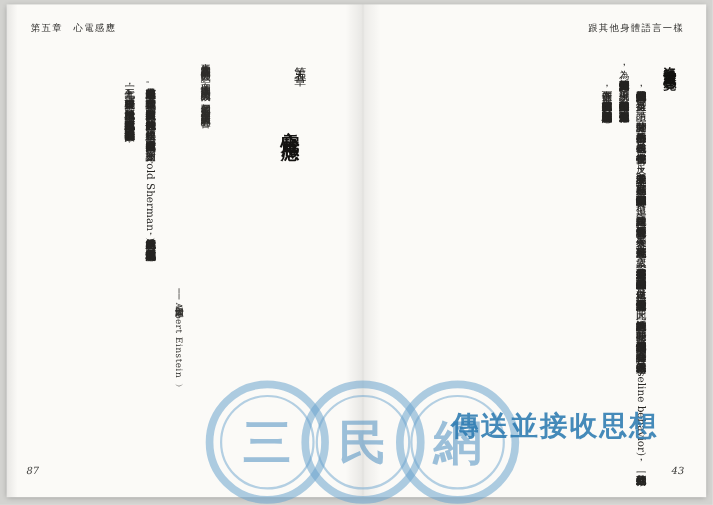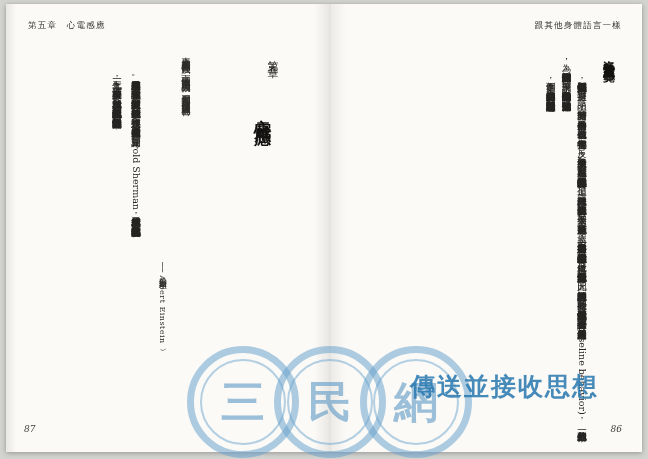--- a/index.html
+++ b/index.html
@@ -121,21 +121,21 @@
 
     <div class="running-head right">跟其他身體語言一樣</div>
 
     <div class="v section-head">姿勢透露感覺</div>
 
     <div class="v right-body">
       <p>人們的身體擺放姿勢會立即透露出他們的感覺，身體挺直，頭上昂，雙腳分開站著，手臂自然垂放兩旁的人，表示他很有自信，覺得一切都在掌控中，反之，手臂交叉或雙腿交叉的人，可能是感到不自在，多數人都知道手臂交叉代表一個人想要與正在發生的事情隔離，但是，跟其他身體語言一樣，這個姿勢也可能會被誤解，一個人交叉手臂，也有可能是感到寒冷、疲累，甚至是用一隻手臂來支撐另一隻疼痛的手臂；我在罹患被稱為「網球肘」的肱骨外上髁炎時，就是這樣做，這個姿勢也可能是對方無意識的習慣，因此，在解讀他人的身體語言時，要觀察一些時間，這能讓你了解他們在放鬆和毫無壓力的情況下，會有哪些身體語言，這叫做一個人的「基線行為」(baseline behavior)，一旦你觀察到他的基線行為，你就更能注意到他任何身體語言的改變，舉例來說，如果你觀察的對象開始做出不必要的身體動作，你就會知道他正對某件事感到緊張。</p>
       <p>在下個章節，我們之前談過的內容都會加進這練習裡，因為我們要開始進行心電感應的實驗。</p>
     </div>
 
-    <div class="page-num right">86</div>
+    <div class="page-num right">43</div>
 
     <div class="gutter"></div>
   </div>
 
   <div class="watermark">
     <div class="wm-circle" style="left:187px;top:346px;">
       <div class="inner"></div>
       <div class="ch">三</div>
     </div>
     <div class="wm-circle" style="left:274px;top:346px;">

